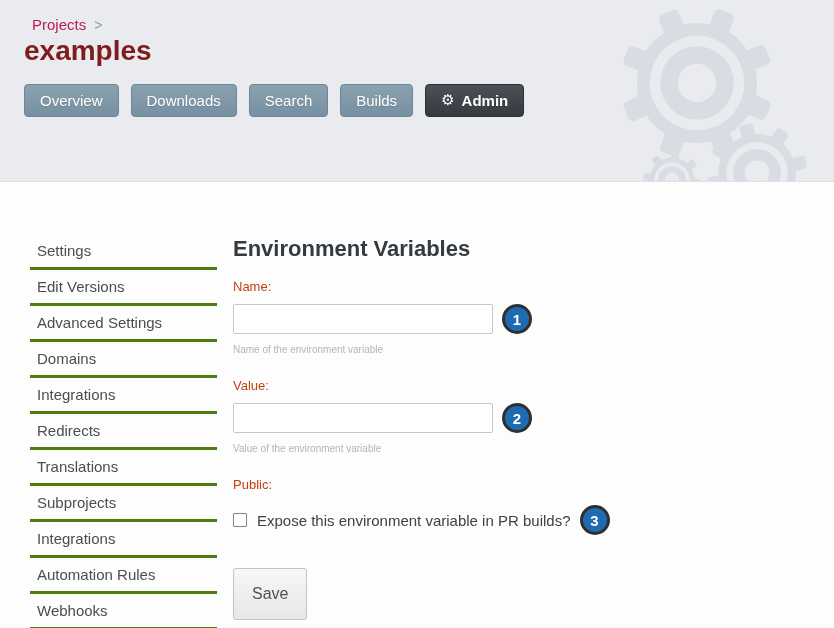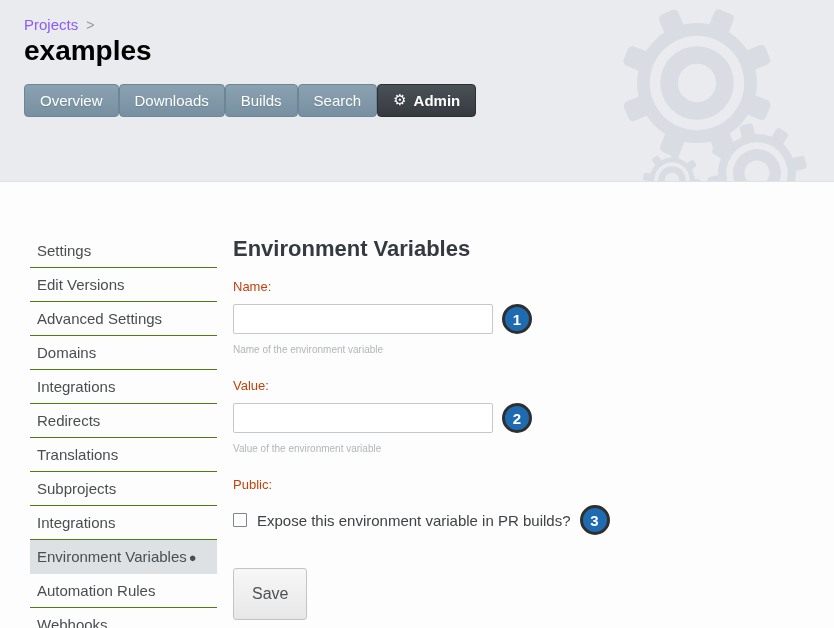--- a/index.html
+++ b/index.html
@@ -15,27 +15,27 @@
     position:relative;
     height:182px;
     background:#e9ebee;
     border-bottom:1px solid #dfe2e5;
     padding:16px 0 0 24px;
     overflow:hidden;
   }
   .gears { position:absolute; top:0; left:0; width:100%; height:100%; pointer-events:none; }
   .gears svg { position:absolute; }
   .breadcrumb { font-size:15px; position:relative; z-index:2; }
-  .breadcrumb a { color:#8b5cf6; text-decoration:none; cursor:pointer; }
+  .breadcrumb a { color:#be185d; text-decoration:none; cursor:pointer;margin-left:8px; }
   .breadcrumb .sep { color:#939aa1; margin-left:4px; font-size:14px; }
   .page-title {
-    font-size:28px; font-weight:bold; color:#000000;
+    font-size:28px; font-weight:bold; color:#7f1d1d;
     margin-top:2px; position:relative; z-index:2;
   }
-  .tabs { margin-top:17px; display:flex; gap:0; position:relative; z-index:2; }
+  .tabs { margin-top:17px; display:flex; gap:12px; position:relative; z-index:2; }
   .tab {
     display:inline-flex; align-items:center; gap:7px;
     background:linear-gradient(#8aa1b0, #7790a1);
     border:1px solid #6d8595;
     border-radius:4px;
     color:#ffffff;
     font-size:15px;
     padding:7px 15px;
     cursor:pointer;
     text-shadow:0 1px 1px rgba(0,0,0,0.15);
@@ -47,21 +47,21 @@
   .gear-glyph { font-family:"DejaVu Sans", sans-serif; font-size:15px; line-height:1; }
 
   
   .content { display:flex; padding:52px 0 0 30px; }
 
   .sidebar { width:187px; flex:none; }
   .side-item {
     font-size:15px;
     color:#4a4e51;
     padding:8px 8px 8px 7px;
-    border-bottom:1px solid #4d7c0f;
+    border-bottom:3px solid #4d7c0f;
     cursor:pointer;
   }
   .side-item.active { background:#dde1e4; border-bottom-color:#dde1e4; }
   .side-item .marker { margin-left:2px; font-size:13px; }
 
   .main { margin-left:16px; padding-top:2px; }
   .main h1 { font-size:22px; font-weight:bold; color:#343a40; margin-bottom:17px; }
   .field-label { font-size:13px; color:#c2410c; margin-bottom:10px; }
   .input-row { display:flex; align-items:center; gap:9px; }
   .text-input {
@@ -137,44 +137,41 @@
   <div class="breadcrumb">
     <a>Projects</a>
     <span class="sep">&gt;</span>
   </div>
 
   <div class="page-title">examples</div>
 
   <div class="tabs">
     <button class="tab">Overview</button>
     <button class="tab">Downloads</button>
+    <button class="tab">Search</button>
     <button class="tab">Builds</button>
-    <button class="tab">Search</button>
     <button class="tab dark">
       <span class="gear-glyph">⚙</span>
       <span style="font-weight:bold;">Admin</span>
     </button>
   </div>
 </div>
 
 <div class="content">
 
   <div class="sidebar">
     <div class="side-item">Settings</div>
     <div class="side-item">Edit Versions</div>
     <div class="side-item">Advanced Settings</div>
     <div class="side-item">Domains</div>
     <div class="side-item">Integrations</div>
     <div class="side-item">Redirects</div>
     <div class="side-item">Translations</div>
     <div class="side-item">Subprojects</div>
     <div class="side-item">Integrations</div>
-    <div class="side-item active">
-      <span>Environment Variables</span><span class="marker">●</span>
-    </div>
     <div class="side-item">Automation Rules</div>
     <div class="side-item">Webhooks</div>
   </div>
 
   <div class="main">
     <h1>Environment Variables</h1>
 
     <div class="field">
       <div class="field-label">Name:</div>
       <div class="input-row">

